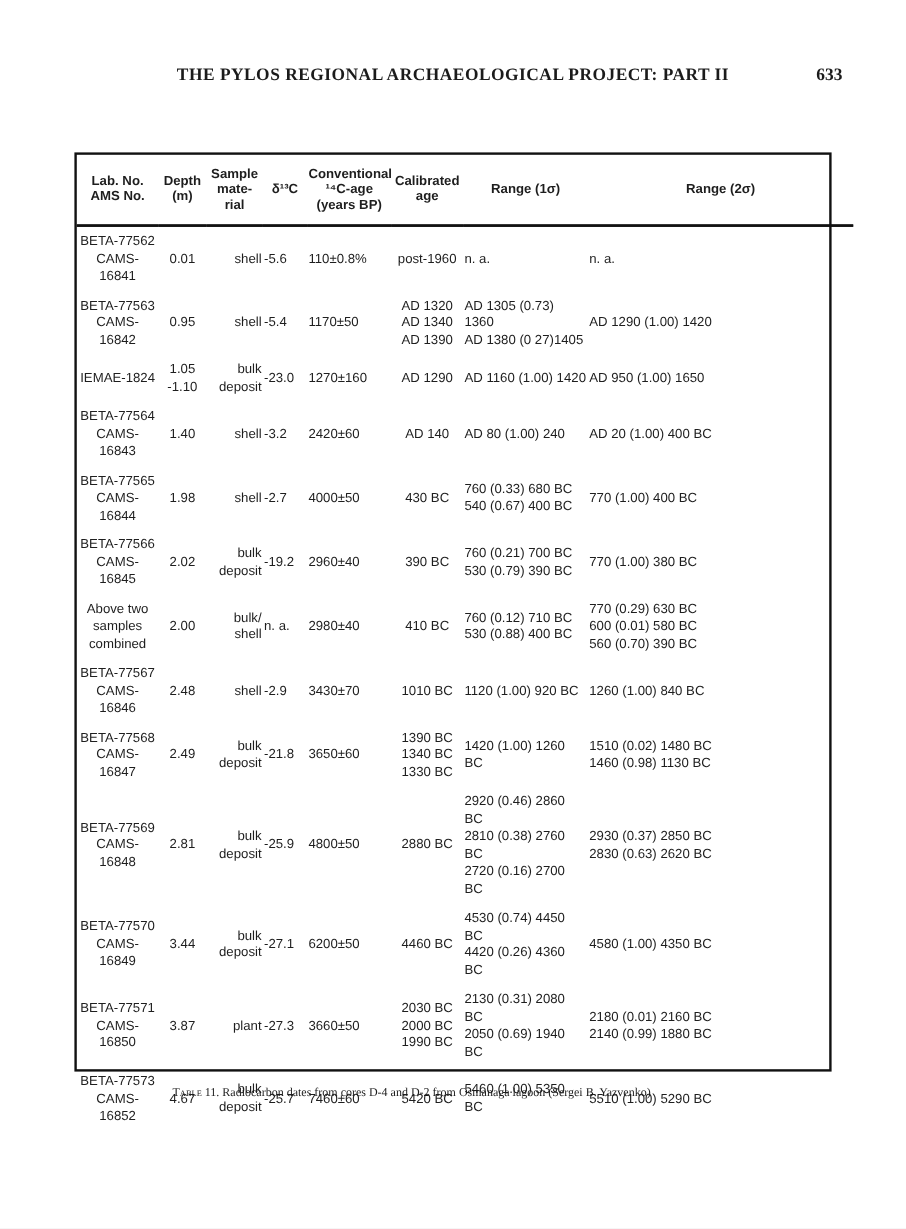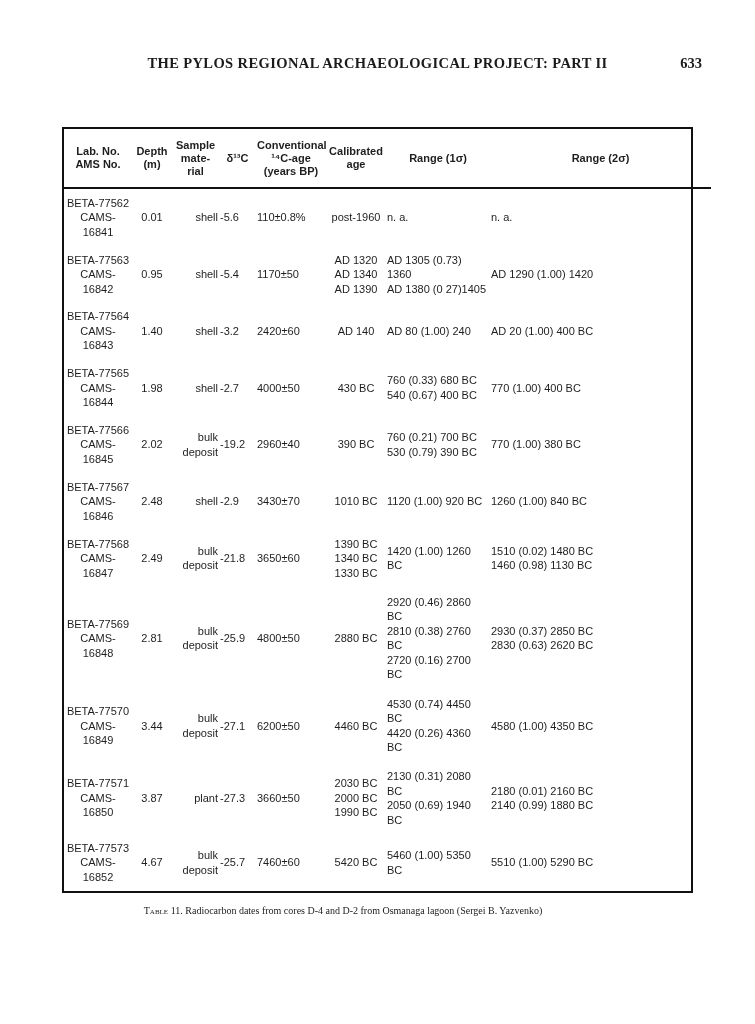--- a/index.html
+++ b/index.html
@@ -168,20 +168,32 @@
             <td class="col-d13c">-5.4</td>
             <td class="col-conv">1170±50</td>
             <td class="col-cal">AD 1320
 AD 1340
 AD 1390</td>
             <td class="col-range1">AD 1305 (0.73) 1360
 AD 1380 (0 27)1405</td>
             <td class="col-range2">AD 1290 (1.00) 1420</td>
           </tr>
           <tr>
+            <td class="col-lab">IEMAE-1824</td>
+            <td class="col-depth">1.05
+-1.10</td>
+            <td class="col-sample">bulk
+deposit</td>
+            <td class="col-d13c">-23.0</td>
+            <td class="col-conv">1270±160</td>
+            <td class="col-cal">AD 1290</td>
+            <td class="col-range1">AD 1160 (1.00) 1420</td>
+            <td class="col-range2">AD 950 (1.00) 1650</td>
+          </tr>
+          <tr>
             <td class="col-lab">BETA-77564
 CAMS-16843</td>
             <td class="col-depth">1.40</td>
             <td class="col-sample">shell</td>
             <td class="col-d13c">-3.2</td>
             <td class="col-conv">2420±60</td>
             <td class="col-cal">AD 140</td>
             <td class="col-range1">AD 80 (1.00) 240</td>
             <td class="col-range2">AD 20 (1.00) 400 BC</td>
           </tr>
@@ -202,20 +214,36 @@
 CAMS-16845</td>
             <td class="col-depth">2.02</td>
             <td class="col-sample">bulk
 deposit</td>
             <td class="col-d13c">-19.2</td>
             <td class="col-conv">2960±40</td>
             <td class="col-cal">390 BC</td>
             <td class="col-range1">760 (0.21) 700 BC
 530 (0.79) 390 BC</td>
             <td class="col-range2">770 (1.00) 380 BC</td>
+          </tr>
+          <tr>
+            <td class="col-lab">Above two
+samples
+combined</td>
+            <td class="col-depth">2.00</td>
+            <td class="col-sample">bulk/
+shell</td>
+            <td class="col-d13c">n. a.</td>
+            <td class="col-conv">2980±40</td>
+            <td class="col-cal">410 BC</td>
+            <td class="col-range1">760 (0.12) 710 BC
+530 (0.88) 400 BC</td>
+            <td class="col-range2">770 (0.29) 630 BC
+600 (0.01) 580 BC
+560 (0.70) 390 BC</td>
           </tr>
           <tr>
             <td class="col-lab">BETA-77567
 CAMS-16846</td>
             <td class="col-depth">2.48</td>
             <td class="col-sample">shell</td>
             <td class="col-d13c">-2.9</td>
             <td class="col-conv">3430±70</td>
             <td class="col-cal">1010 BC</td>
             <td class="col-range1">1120 (1.00) 920 BC</td>

